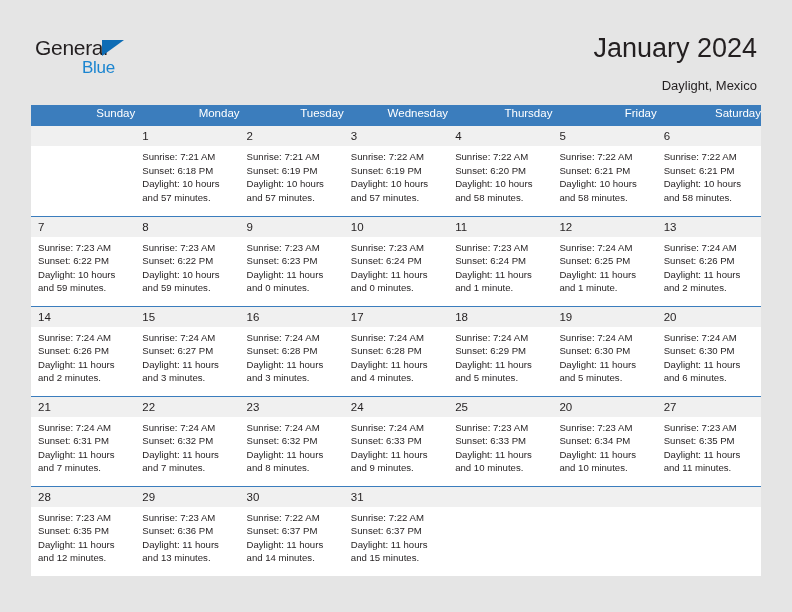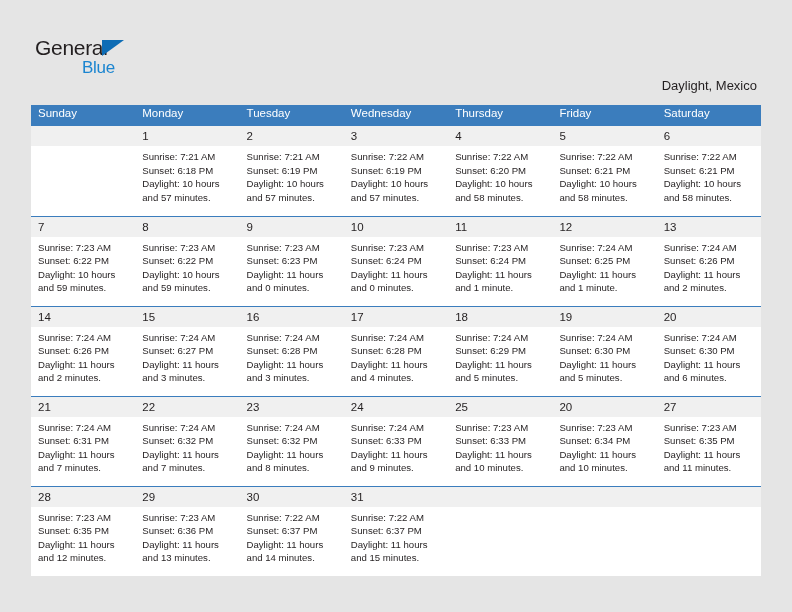--- a/index.html
+++ b/index.html
@@ -92,21 +92,21 @@
   table.cal {
     width: 730px;
     border-collapse: collapse;
     table-layout: fixed;
   }
   table.cal th {
     background: #3b7dbd;
     color: #ffffff;
     font-size: 11.5px;
     font-weight: normal;
-    text-align: left;
+    text-align: right;
     padding: 0 0 5px 7px;
     height: 21px;
     border: none;
     width: 104.28px;
   }
   td.day {
     vertical-align: top;
     padding: 0;
     height: 90px;
     border-top: 1px solid #3b7dbd;
@@ -144,20 +144,21 @@
 <div class="page">
 
   <div class="header">
 
     <div class="logo">
       <span class="logo-general">General</span>
       <span class="logo-tri"></span>
       <span class="logo-blue">Blue</span>
     </div>
 
+    <div class="title">January 2024</div>
     <div class="subtitle">Daylight, Mexico</div>
   </div>
 
   <div class="calendar">
     <table class="cal">
       <thead>
         <tr>
           <th>Sunday</th>
           <th>Monday</th>
           <th>Tuesday</th>

